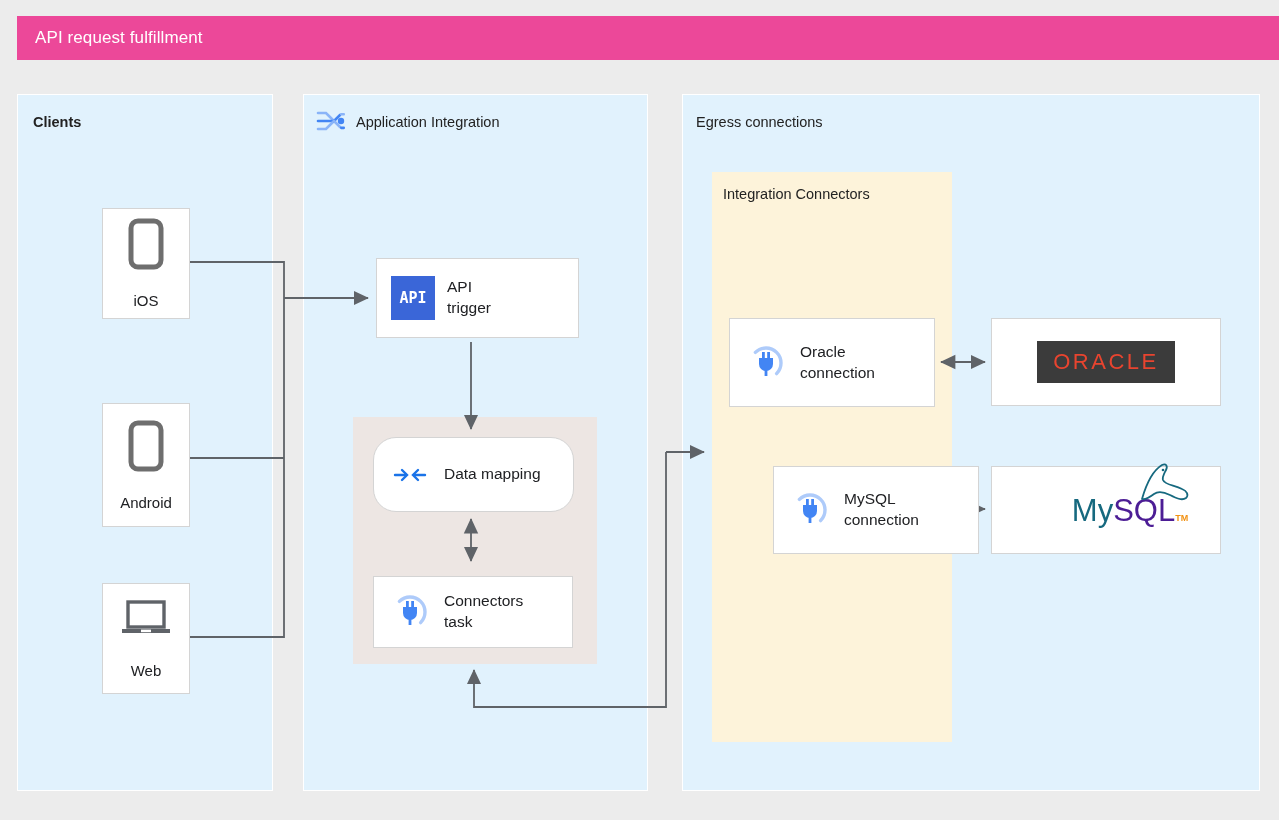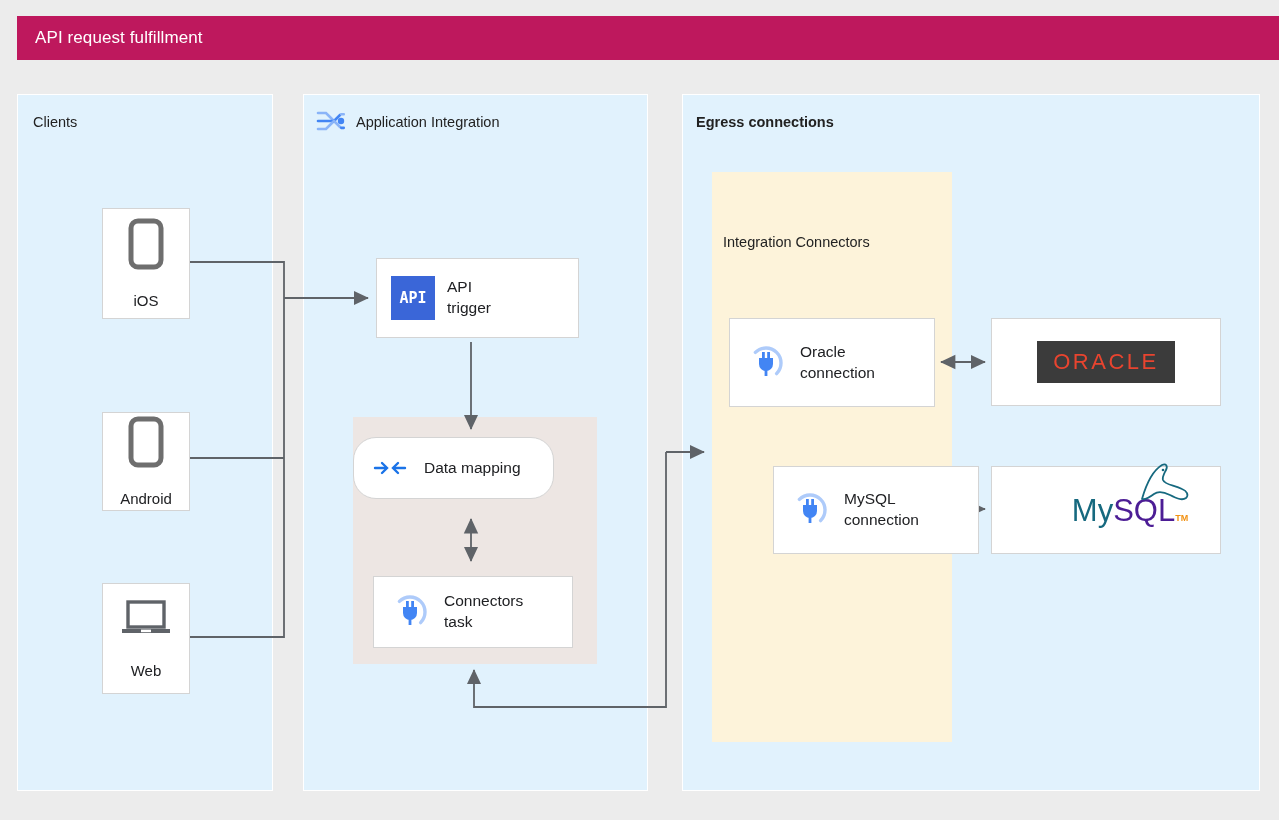--- a/index.html
+++ b/index.html
@@ -14,21 +14,21 @@
     font-family: "Liberation Sans", sans-serif;
     overflow: hidden;
   }
   
   #header-bar {
     position: absolute;
     left: 17px;
     top: 16px;
     width: 1262px;
     height: 44px;
-    background: #be185d;
+    background: #ec4899;
     display: flex;
     align-items: center;
   }
   #header-title {
     color: #ffffff;
     font-size: 17px;
     padding-left: 18px;
     letter-spacing: .1px;
   }
   
@@ -41,23 +41,23 @@
   .panel-title {
     position: absolute;
     font-size: 14.5px;
     color: #222222;
     white-space: nowrap;
   }
   #panel-clients   { left: 17px;  top: 94px; width: 256px; height: 697px; }
   #panel-appint    { left: 303px; top: 94px; width: 345px; height: 697px; }
   #panel-egress    { left: 682px; top: 94px; width: 578px; height: 697px; }
 
-  #clients-title   { left: 33px;  top: 114px; }
+  #clients-title   { left: 33px;  top: 114px; font-weight: bold; }
   #appint-title    { left: 356px; top: 114px; }
-  #egress-title    { left: 696px; top: 114px; font-weight: bold; }
+  #egress-title    { left: 696px; top: 114px; }
 
   #appint-icon {
     position: absolute;
     left: 316px;
     top: 107px;
     width: 32px;
     height: 30px;
   }
   
   #group-integration-connectors {
@@ -68,21 +68,20 @@
     height: 570px;
     background: #fdf3da;
   }
   #integration-connectors-title {
     position: absolute;
     left: 723px;
     top: 186px;
     font-size: 14.5px;
     color: #222222;
     white-space: nowrap;
-    margin-top: 48px;
   }
   
   #group-tasks {
     position: absolute;
     left: 353px;
     top: 417px;
     width: 244px;
     height: 247px;
     background: #ede6e3;
   }
@@ -121,25 +120,25 @@
     width: 44px;
     margin-left: 14px;
     margin-right: 12px;
     display: flex;
     align-items: center;
     justify-content: center;
     flex: none;
   }
   
   #card-ios     { left: 102px; top: 208px; width: 88px; height: 111px; }
-  #card-android { left: 102px; top: 412px; width: 88px; height: 99px; align-items: center; }
+  #card-android { left: 102px; top: 403px; width: 88px; height: 124px; align-items: center; }
   #card-web     { left: 102px; top: 583px; width: 88px; height: 111px; }
   
   #card-api-trigger   { left: 376px; top: 258px; width: 203px; height: 80px; }
-  #card-data-mapping  { left: 353px; top: 437px; width: 201px; height: 62px; border-radius: 23px; }
+  #card-data-mapping  { left: 373px; top: 437px; width: 201px; height: 75px; border-radius: 23px; }
   #card-connectors    { left: 373px; top: 568px; width: 200px; height: 72px; margin-top: 8px; }
   
   #card-oracle-conn   { left: 729px; top: 318px; width: 206px; height: 89px; }
   #card-mysql-conn    { left: 729px; top: 466px; width: 206px; height: 88px; margin-left: 44px; }
   #card-oracle-logo   { left: 991px; top: 318px; width: 230px; height: 88px; }
   #card-mysql-logo    { left: 991px; top: 466px; width: 230px; height: 88px; padding-left: 48px; }
   .logo-card {
     display: flex;
     align-items: center;
     justify-content: center;

